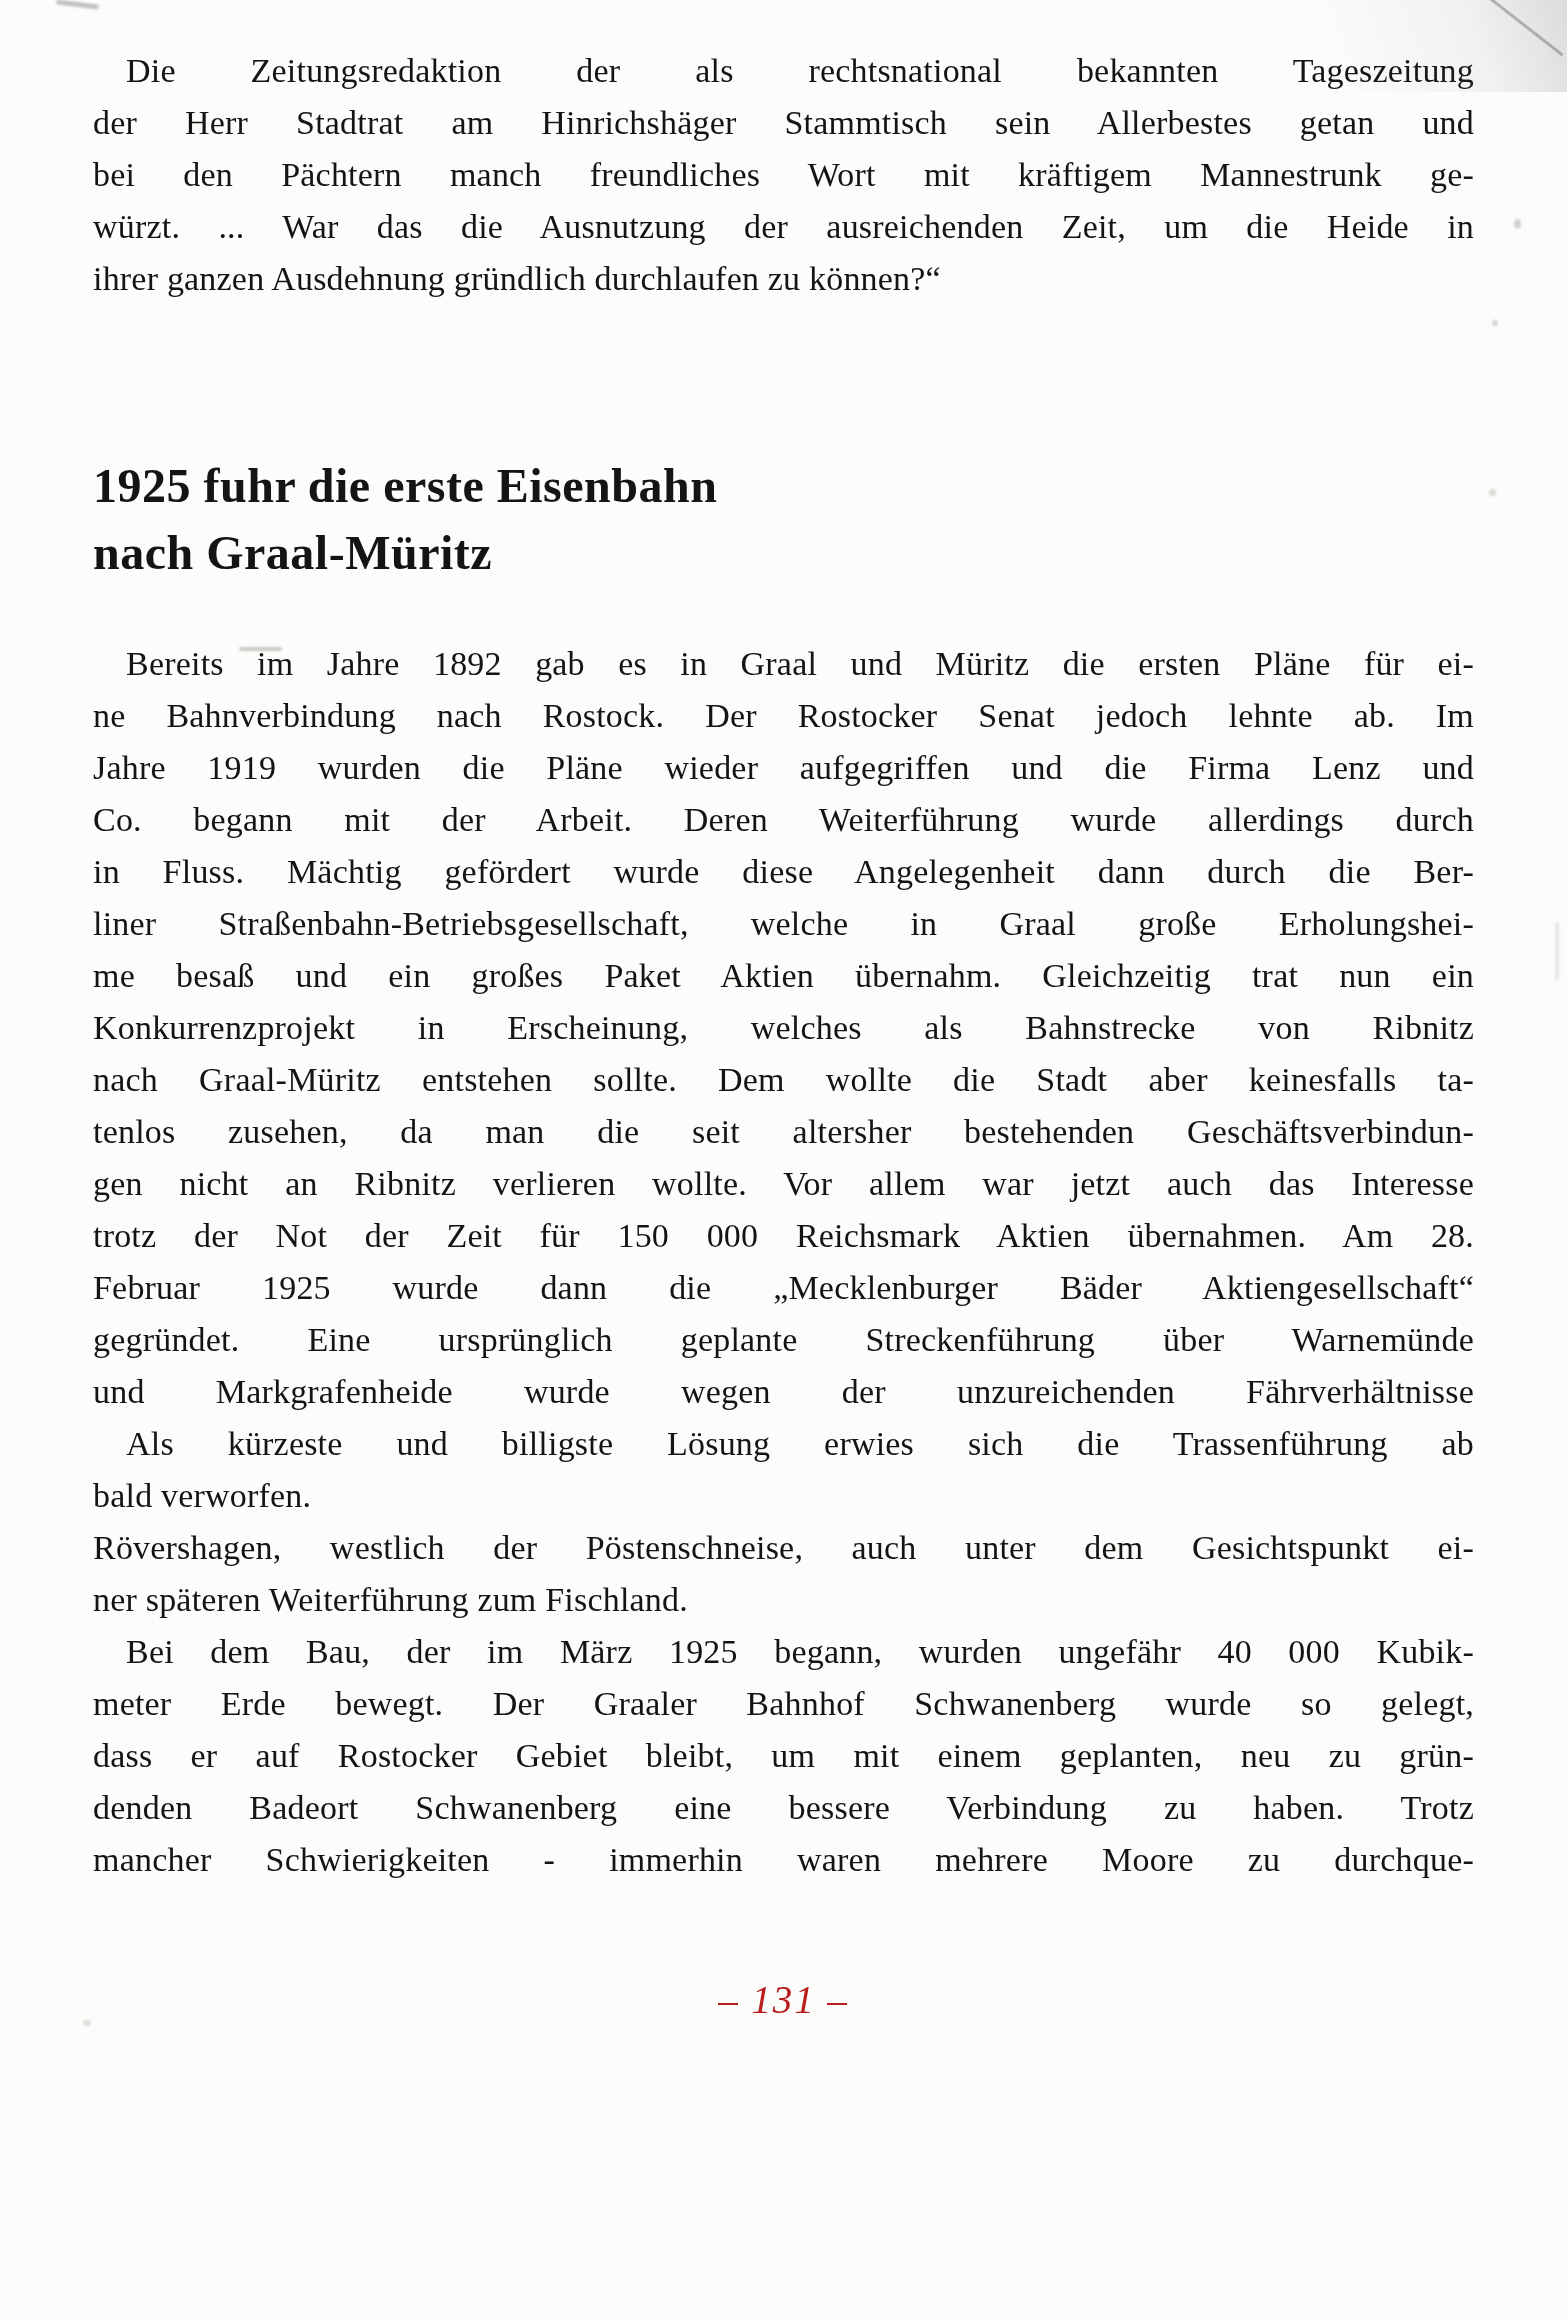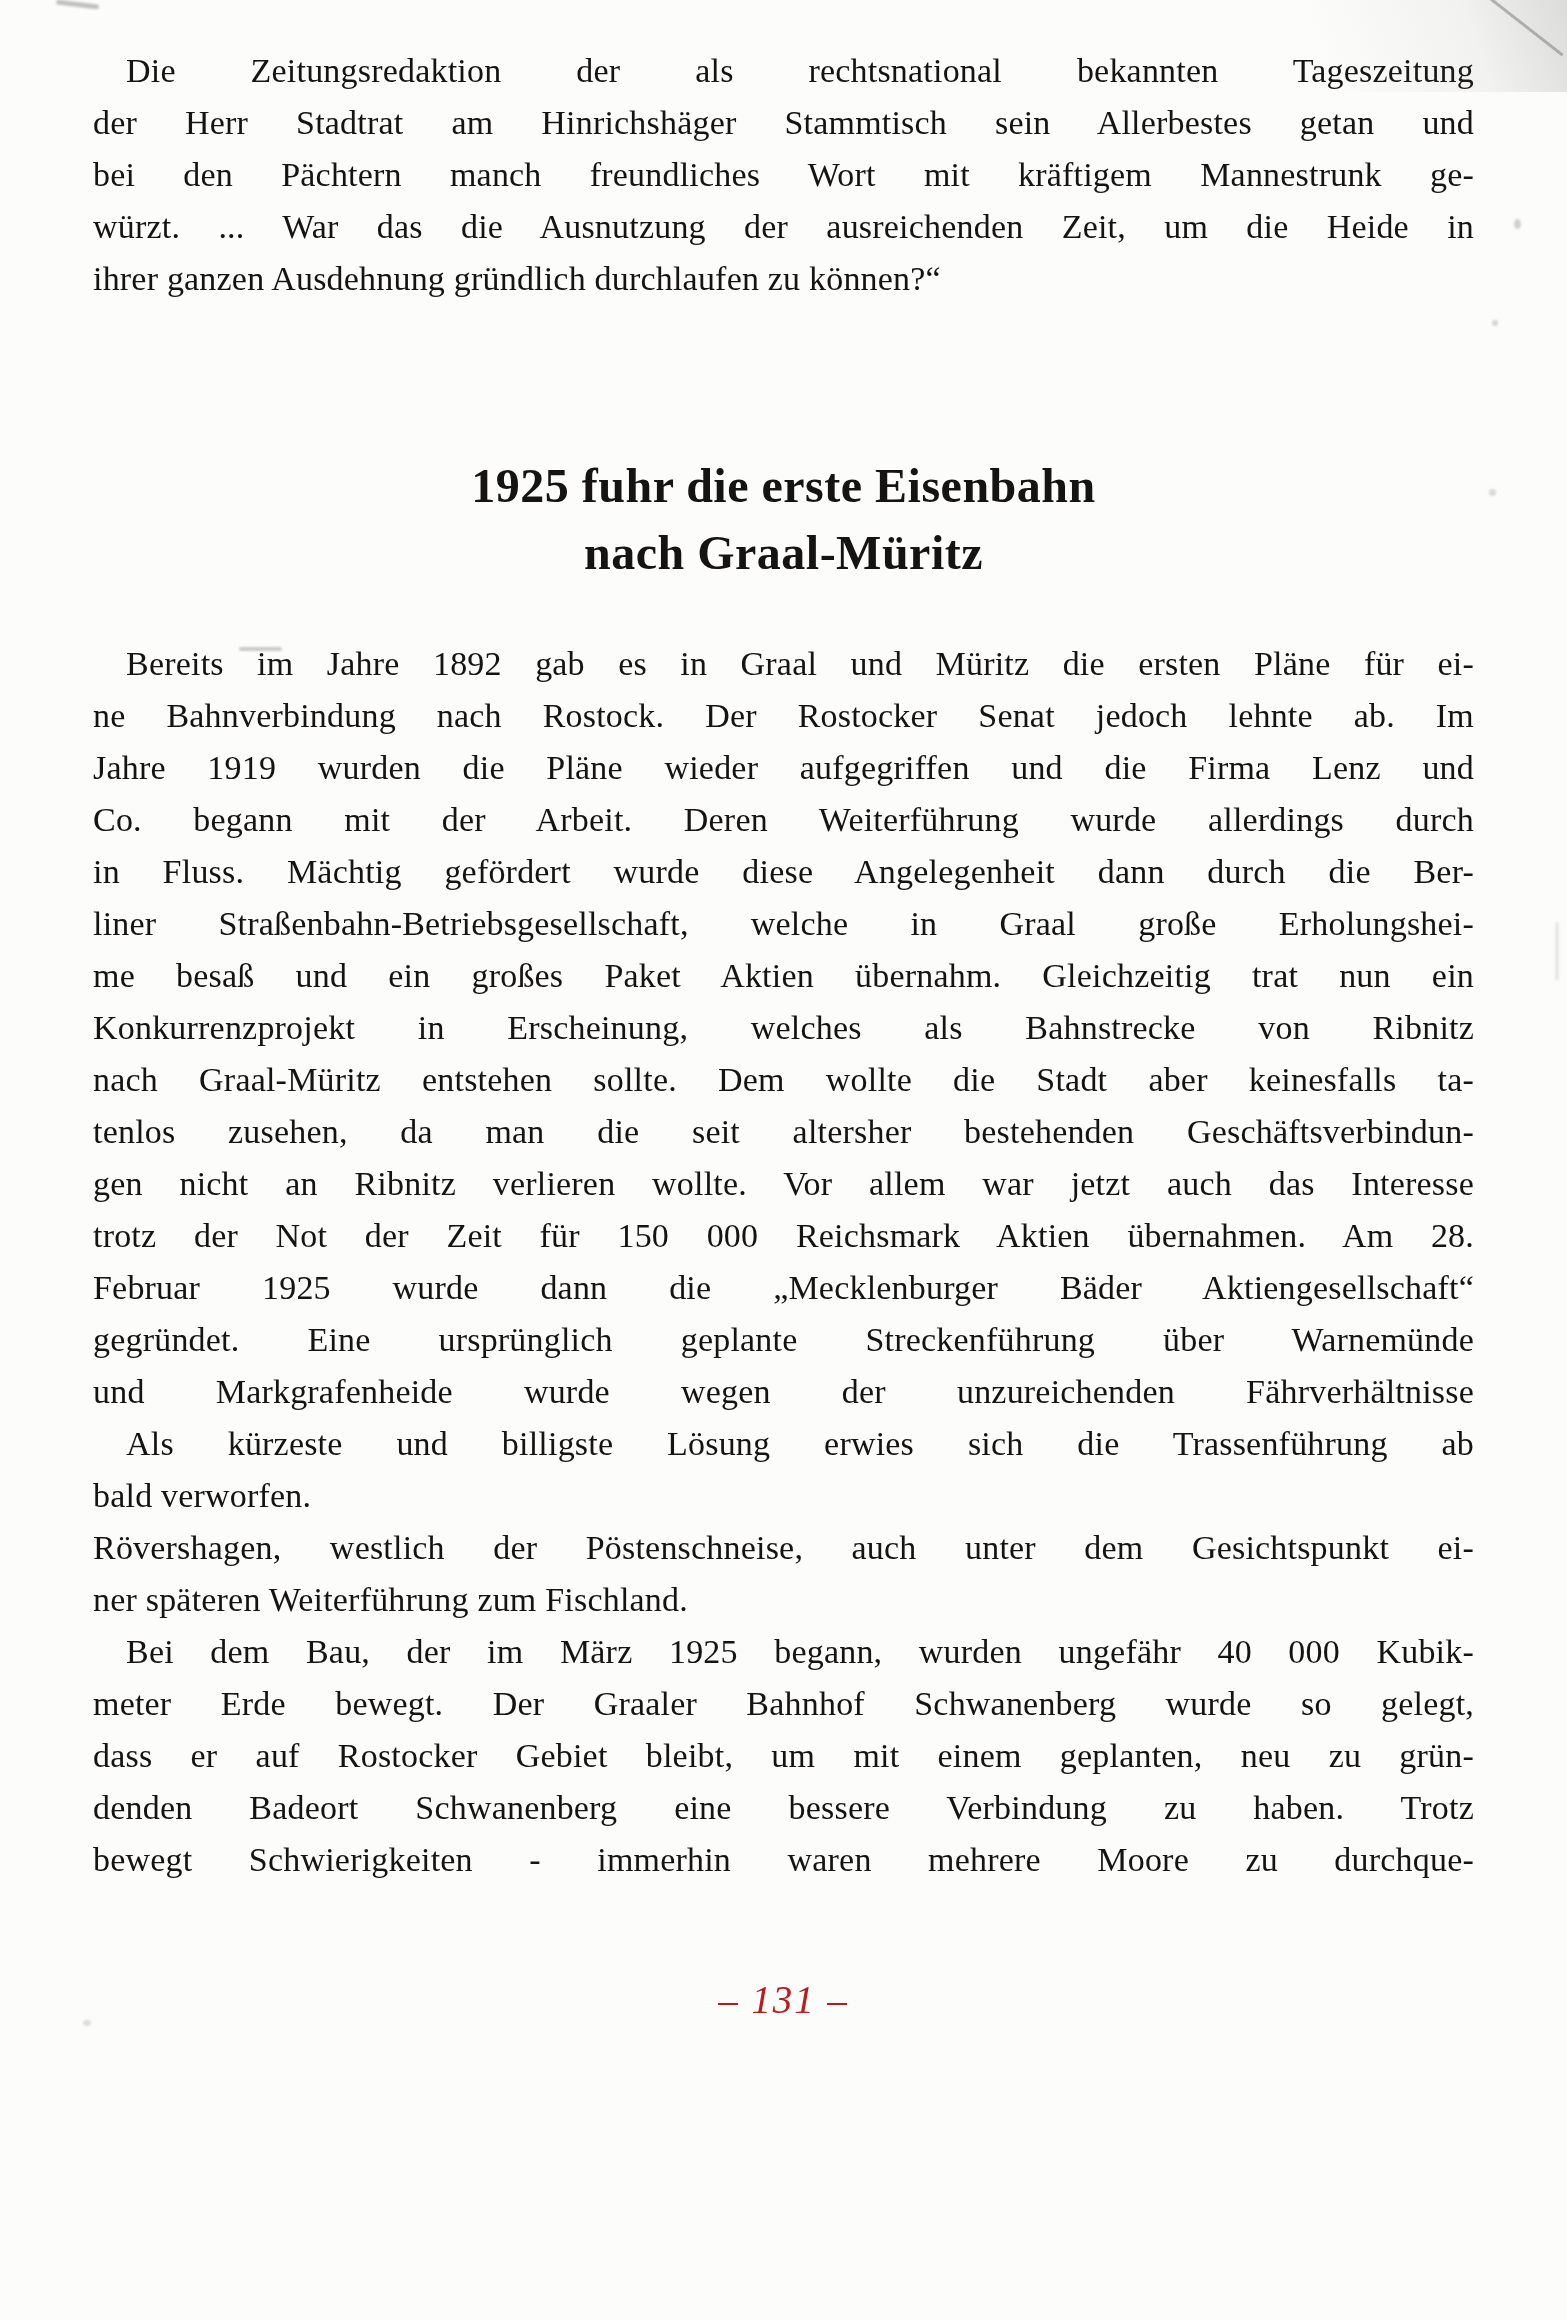--- a/index.html
+++ b/index.html
@@ -25,21 +25,20 @@
     text-align: justify;
     text-align-last: justify;
     letter-spacing: 0.2px;
     white-space: normal;
     overflow: hidden;
   }
   .line.indent { text-indent: 33px; }
   .line.last { text-align-last: left; }
   .heading {
     margin: 147px 0 0 0;
-    text-align: center;
     font-weight: bold;
     font-size: 48px;
     line-height: 67px;
     letter-spacing: 0.5px;
   }
   .heading-line { display: block; }
   .body-block { margin-top: 52px; }
   .pageno {
     margin-top: 92px;
     text-align: center;
@@ -147,21 +146,21 @@
       <div class="line last">ner späteren Weiterführung zum Fischland.</div>
 
       <div class="line indent">Bei dem Bau, der im März 1925 begann, wurden ungefähr 40 000 Kubik-</div>
 
       <div class="line">meter Erde bewegt. Der Graaler Bahnhof Schwanenberg wurde so gelegt,</div>
 
       <div class="line">dass er auf Rostocker Gebiet bleibt, um mit einem geplanten, neu zu grün-</div>
 
       <div class="line">denden Badeort Schwanenberg eine bessere Verbindung zu haben. Trotz</div>
 
-      <div class="line">bewegt Schwierigkeiten - immerhin waren mehrere Moore zu durchque-</div>
+      <div class="line">mancher Schwierigkeiten - immerhin waren mehrere Moore zu durchque-</div>
     </section>
 
   <footer class="pageno">– 131 –</footer>
 
   <div class="artifact art-top-left-tick"></div>
   <div class="artifact art-top-right-shade"></div>
   <div class="artifact art-top-right-line"></div>
   <div class="artifact art-heading-smudge"></div>
   <div class="artifact art-speck-1"></div>
   <div class="artifact art-speck-2"></div>

